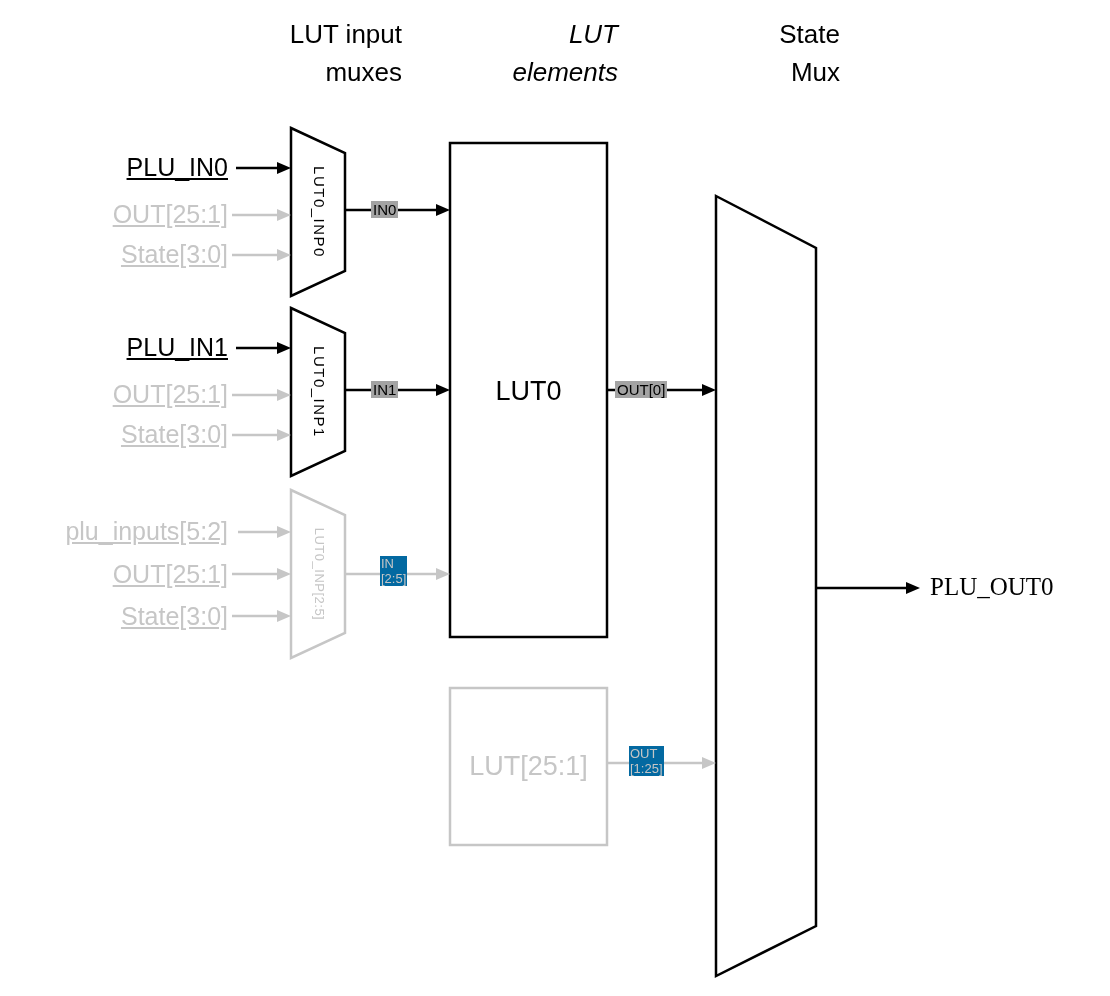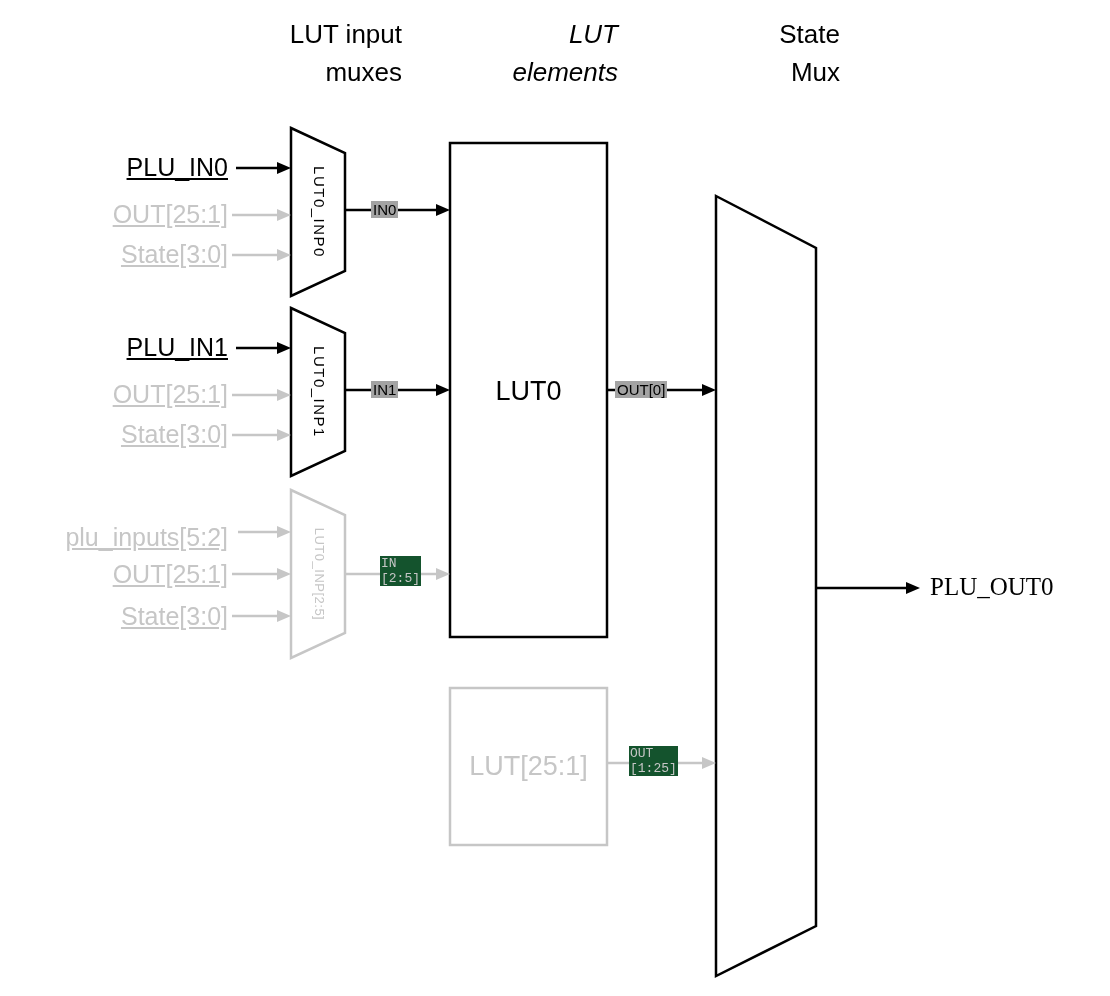--- a/index.html
+++ b/index.html
@@ -16,21 +16,21 @@
   .arrow-active   { fill:#000000; }
   .arrow-inactive { fill:#c6c6c6; }
 
   .lbl { position:absolute; color:#000000; }
   .inactive-txt { color:#c6c6c6; }
 
   .hdr { font-size:26px; line-height:38px; text-align:right; white-space:pre-line; }
   .sig { font-size:25px; left:15px; width:213px; text-align:right;text-decoration:underline; }
   .boxtitle { font-size:27px; width:157px; text-align:center; }
   .wlabel  { font-size:15px; background:#a3a3a3; padding:0 2px; }
-  .wlabel2 { font-size:13px; line-height:15px; white-space:pre-line; background:#14532d; padding:0 1px;font-family:Liberation Mono, monospace; }
+  .wlabel2 { font-size:13px; line-height:15px; white-space:pre-line; background:#0369a1; padding:0 1px; }
   .muxlabel { font-size:15px; letter-spacing:1.5px; white-space:nowrap;
               transform:translate(-50%,-50%) rotate(90deg); }
   .bigsig { font-size:25px; }
 </style>
 </head>
 <body>
 
 <div id="stage">
 
   <svg id="shapes" width="1110" height="996" viewBox="0 0 1110 996">
@@ -92,21 +92,21 @@
 Mux</div>
 
   <div class="lbl sig" style="top:153px;">PLU_IN0</div>
   <div class="lbl sig inactive-txt" style="top:200px;">OUT[25:1]</div>
   <div class="lbl sig inactive-txt" style="top:240px;">State[3:0]</div>
 
   <div class="lbl sig" style="top:333px;">PLU_IN1</div>
   <div class="lbl sig inactive-txt" style="top:380px;">OUT[25:1]</div>
   <div class="lbl sig inactive-txt" style="top:420px;">State[3:0]</div>
 
-  <div class="lbl sig inactive-txt" style="top:517px;margin-top:6px;">plu_inputs[5:2]</div>
+  <div class="lbl sig inactive-txt" style="top:517px;">plu_inputs[5:2]</div>
   <div class="lbl sig inactive-txt" style="top:560px;">OUT[25:1]</div>
   <div class="lbl sig inactive-txt" style="top:602px;">State[3:0]</div>
 
   <div class="lbl muxlabel" style="left:319px; top:212px;">LUT0_INP0</div>
   <div class="lbl muxlabel" style="left:319px; top:392px;">LUT0_INP1</div>
   <div class="lbl muxlabel inactive-txt" style="left:319px; top:574px; font-size:13px; letter-spacing:0.5px;">LUT0_INP[2:5]</div>
 
   <div class="lbl wlabel" style="left:371px; top:201px;">IN0</div>
   <div class="lbl wlabel" style="left:371px; top:381px;">IN1</div>
   <div class="lbl wlabel2 inactive-txt" style="left:380px; top:556px;">IN

